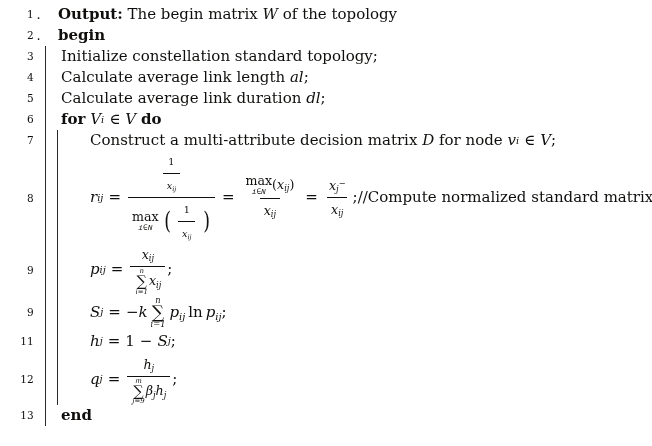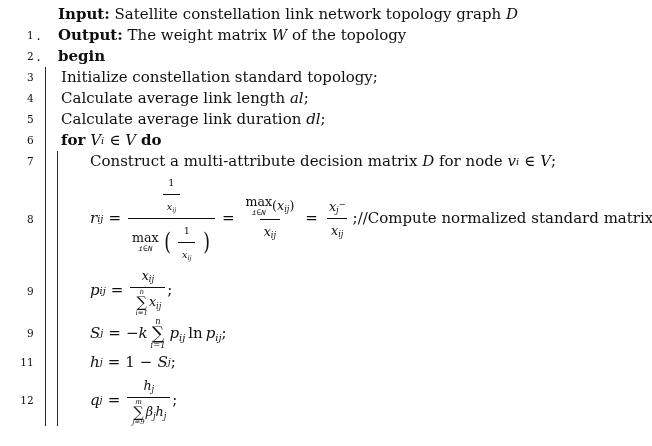--- a/index.html
+++ b/index.html
@@ -157,38 +157,28 @@
   .r12 { min-height: 30px; align-items: center; }
   .r10, .r11 { min-height: 25px; align-items: center; }
   .r8 .num, .r9 .num, .r10 .num, .r11 .num, .r12 .num { line-height: inherit; }
   .r8 .num { align-self: center; }
 </style>
 </head>
 <body>
 
 <div id="algo">
 
-  <div class="row r-input">
-    <span class="num"></span>
-    <span class="dot blank">.</span>
-    <span class="spacer"></span>
-    <span class="body txt">
-      <b>Input:</b>
-      <span>Satellite constellation link network topology graph</span>
-      <span class="mathvar">D</span>
-    </span>
-  </div>
 
   <div class="row">
     <span class="num">1</span>
     <span class="dot">.</span>
     <span class="spacer"></span>
     <span class="body txt">
       <b>Output:</b>
-      <span>The weight matrix</span>
+      <span>The begin matrix</span>
       <span class="mathvar">W</span>
       <span>of the topology</span>
     </span>
   </div>
 
   <div class="row">
     <span class="num">2</span>
     <span class="dot">.</span>
     <span class="spacer"></span>
     <span class="body txt">
@@ -396,14 +386,22 @@
                 <span class="sup">m</span>
                 <span class="sig">∑</span>
                 <span class="sub">j=9</span>
               </span><span class="mathvar">β</span><sub>j</sub><span class="mathvar">h</span><sub>j</sub></span>
         </span>
           <span class="roman">;</span>
       </span>
     </span>
   </div>
 
+  <div class="row">
+    <span class="num">13</span>
+    <span class="dot blank">.</span>
+    <span class="rule"></span>
+    <span class="body txt">
+      <b>end</b>
+    </span>
+  </div>
 
 </div>
 
 </body></html>

